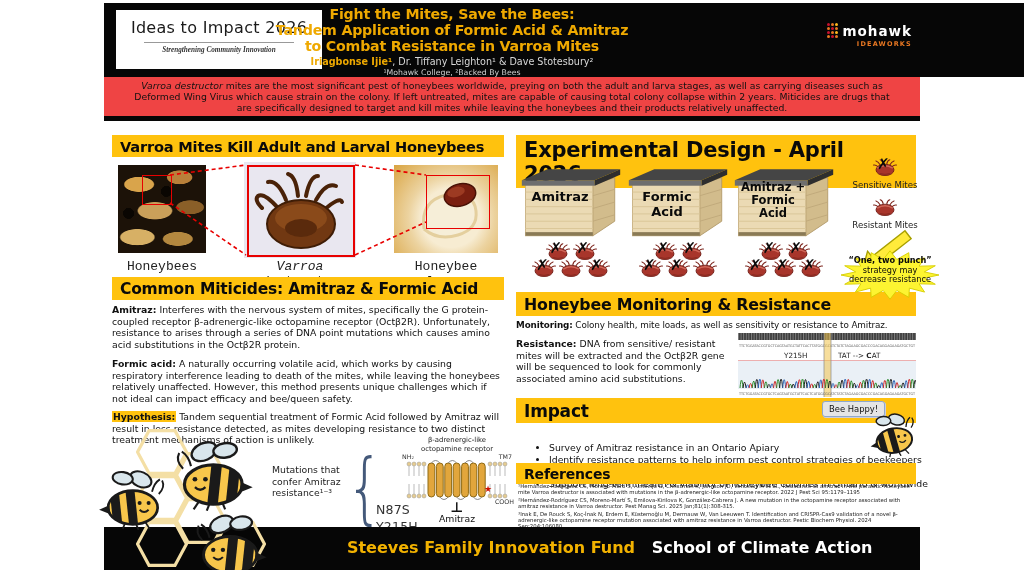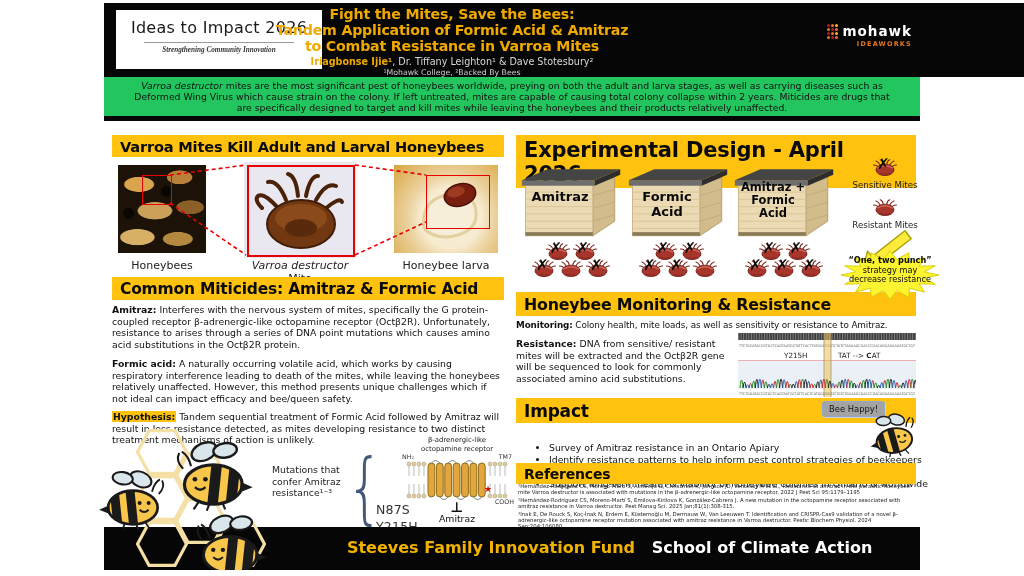--- a/index.html
+++ b/index.html
@@ -13,28 +13,28 @@
   #ideas-box{left:12px;top:7px;width:206px;height:59px;background:#fff;text-align:center;}
   #ideas-title{margin-top:8px;font-size:16px;color:#1a1a1a;letter-spacing:.3px;}
   #ideas-line{width:150px;margin:5px auto 3px auto;border-top:1px solid #999;}
   #ideas-tagline{font-size:7.2px;font-style:italic;font-weight:bold;color:#333;font-family:Liberation Serif, serif;}
   #title-block{left:168px;top:3px;width:360px;text-align:center;}
   .t-line{font-size:14.2px;font-weight:bold;color:#efa900;line-height:16px;letter-spacing:-.2px;}
   #authors{font-size:9.6px;color:#d8d8d8;margin-top:2px;}
   #authors b{color:#efa900;}
   #affil{font-size:7.8px;color:#cfcfcf;margin-top:1px;}
   #logo{left:690px;top:20px;width:118px;text-align:right;}
-  #logo-row{display:flex;align-items:center;justify-content:flex-end;gap:4px;}
+  #logo-row{display:flex;align-items:flex-start;justify-content:flex-end;gap:4px;}
   #logo-dots{display:grid;grid-template-columns:repeat(3,3px);grid-auto-rows:3px;gap:1px;}
   #logo-dots i{border-radius:50%;}
   #logo-text{color:#fff;font-weight:bold;font-size:13.5px;letter-spacing:1px;}
   #logo-sub{color:#e87722;font-weight:bold;font-size:6.5px;letter-spacing:1.2px;margin-top:1px;}
 
   
-  #intro{left:0;top:74px;width:816px;height:39px;background:#22c55e;}
+  #intro{left:0;top:74px;width:816px;height:39px;background:#ef4444;}
   #intro-text{padding:3px 26px;font-size:9.3px;line-height:11.2px;text-align:center;color:#111;}
   #intro-divider{left:0;top:113px;width:816px;height:5px;background:#060606;}
 
   .sec-hdr{background:#ffc20e;color:#0a0a0a;font-weight:bold;padding:3px 8px 2px 8px;letter-spacing:-.2px;}
 
   
   #varroa-hdr{left:8px;top:132px;width:376px;font-size:14.6px;}
   #img-row{left:8px;top:157px;width:392px;height:110px;}
   .photo{position:absolute;overflow:hidden;}
   #ph-bees{left:6px;top:5px;width:88px;height:88px;background-color:#1c1208;
@@ -46,21 +46,21 @@
       radial-gradient(ellipse 30px 14px at 22% 82%,#d7b065 0 55%,transparent 60%),
       radial-gradient(ellipse 26px 12px at 68% 84%,#b4883f 0 55%,transparent 60%),
       radial-gradient(circle 9px at 55% 30%,#0a0602 0 60%,transparent 62%),
       radial-gradient(circle 9px at 12% 55%,#0a0602 0 60%,transparent 62%);}
   #ph-bees .zbox{position:absolute;left:24px;top:10px;width:28px;height:28px;border:1.5px solid #e80000;}
   #ph-mite{left:132px;top:2px;width:112px;height:96px;background:#e9e7f0;}
   #ph-mite .rbox{position:absolute;left:3px;top:3px;width:104px;height:88px;border:2.5px solid #e80000;}
   #ph-larva{left:282px;top:5px;width:104px;height:88px;
      background:radial-gradient(circle at 55% 60%,#f7ecd2 0 38%,#ecd3a0 55%,#d9a441 100%);}
   #ph-larva .rbox{position:absolute;left:32px;top:10px;width:62px;height:52px;border:1.6px solid #e80000;}
-  .cap{position:absolute;top:99px;font-size:11px;text-align:center;color:#222;}
+  .cap{position:absolute;top:99px;font-size:13px;text-align:center;color:#222;font-family:Liberation Mono, monospace;}
   #connectors{left:0;top:0;width:392px;height:110px;pointer-events:none;}
 
   #mitic-hdr{left:8px;top:274px;width:376px;font-size:15.5px;}
   .para{left:8px;width:392px;font-size:9.3px;line-height:11.7px;color:#111;}
   #p-amitraz{top:301px;}
   #p-formic{top:355px;}
   #p-hypo{top:408px;}
   .hl{background:#ffc20e;font-weight:bold;padding:0 1px;}
 
   #comb-bees{left:-6px;top:426px;width:226px;height:141px;z-index:7;}
@@ -94,21 +94,21 @@
   #starburst{left:736px;top:247px;width:100px;height:50px;z-index:4;text-align:center;}
   #starburst svg{position:absolute;left:0;top:0;width:100px;height:50px;}
   #star-text{position:relative;font-size:8.2px;line-height:9.6px;padding-top:6px;color:#0a0a0a;}
 
   #mon-hdr{left:412px;top:289px;width:384px;font-size:15.8px;}
   #mon-line{left:412px;top:317px;width:400px;font-size:8.8px;color:#111;letter-spacing:-.1px;}
   #res-para{left:412px;top:335px;width:218px;font-size:9.3px;line-height:11.7px;color:#111;}
   #chromo{left:634px;top:330px;width:178px;height:64px;}
 
   #impact-hdr{left:412px;top:395px;width:384px;font-size:17px;}
-  #bubble{left:718px;top:398px;background:#a3a3a3;border:1px solid #8fa8cc;border-radius:3px;
+  #bubble{left:718px;top:398px;background:#e5e5e5;border:1px solid #8fa8cc;border-radius:3px;
           font-size:8.4px;padding:2px 6px;z-index:6;box-shadow:1px 1px 0 #ccd;}
   #impact-bee{left:764px;top:408px;width:52px;height:46px;z-index:6;transform:scaleX(-1) rotate(10deg);}
   #impact-bullets{left:414px;top:421px;width:396px;margin:16px;padding:2px 0 0 15px;font-size:9.3px;line-height:11.9px;color:#111;}
   #refs-hdr{left:412px;top:460px;width:384px;font-size:14px;}
   #refs-list{left:414px;top:480px;width:398px;}
   .ref{font-size:5.35px;line-height:6.4px;color:#222;margin-bottom:1px;}
 
   
   #footer{left:0;top:524px;width:816px;height:43px;background:#060606;z-index:2;}
   #sponsor{position:absolute;left:131px;top:11px;width:400px;text-align:right;

